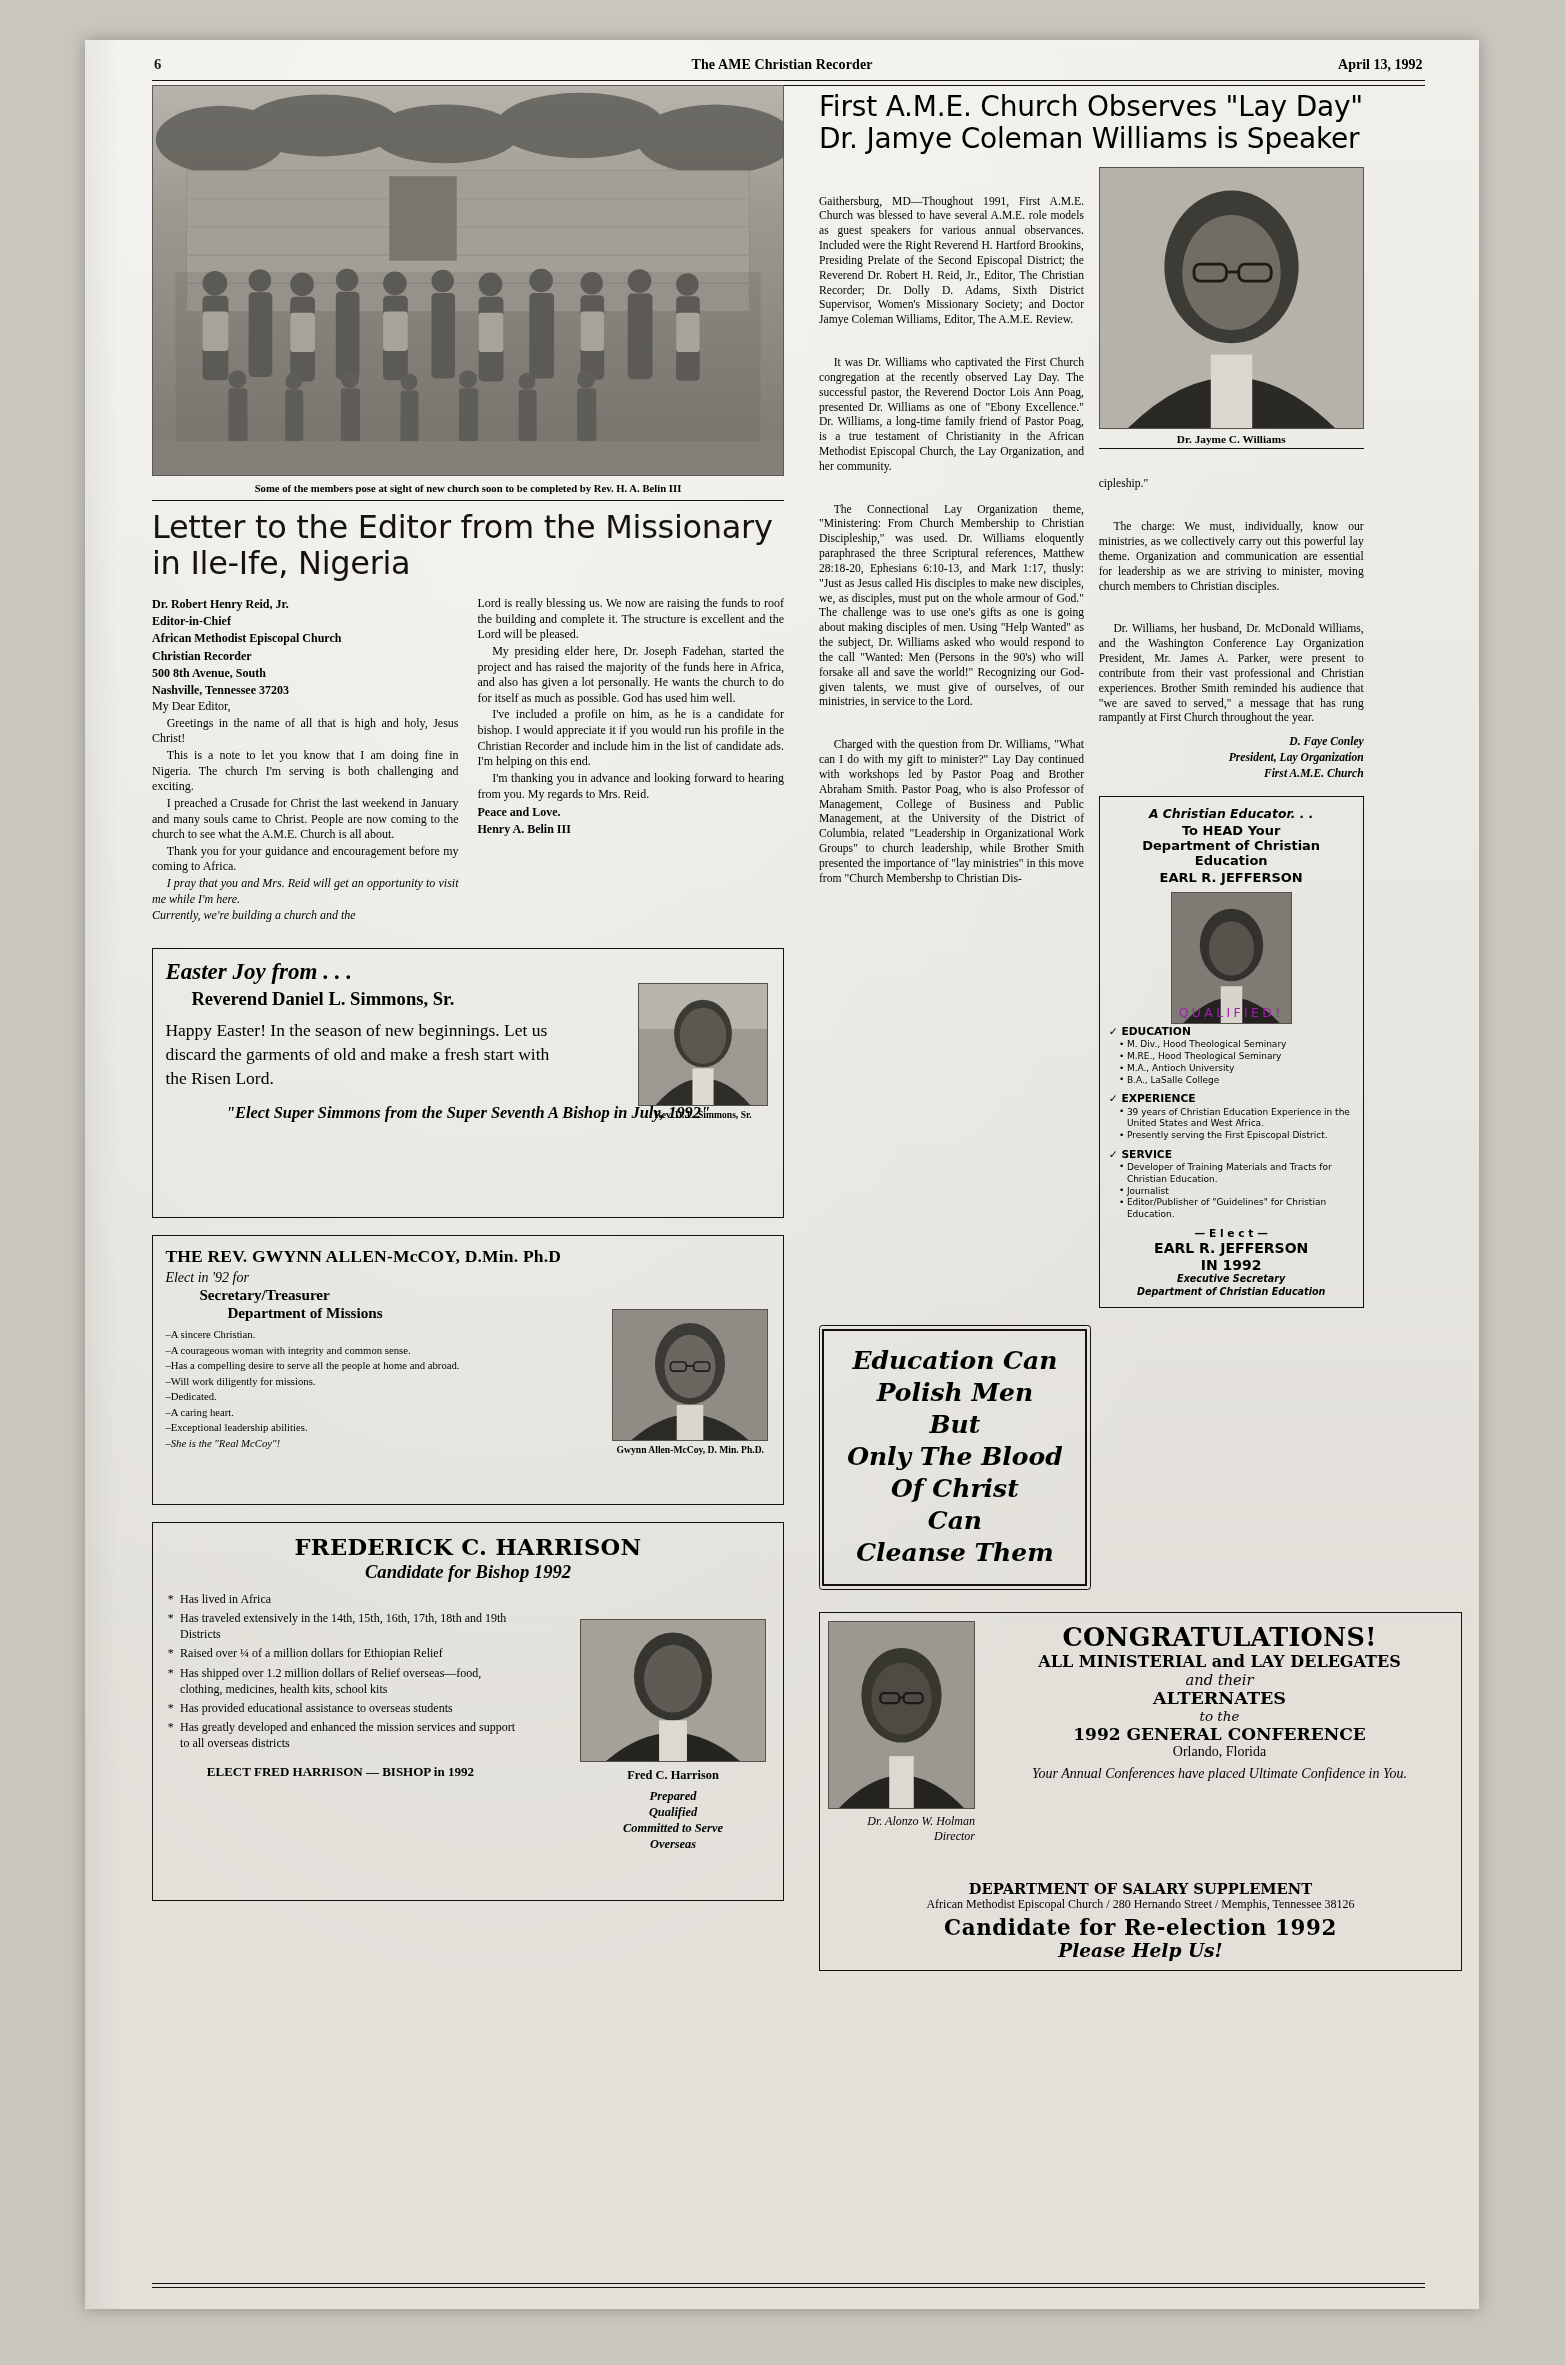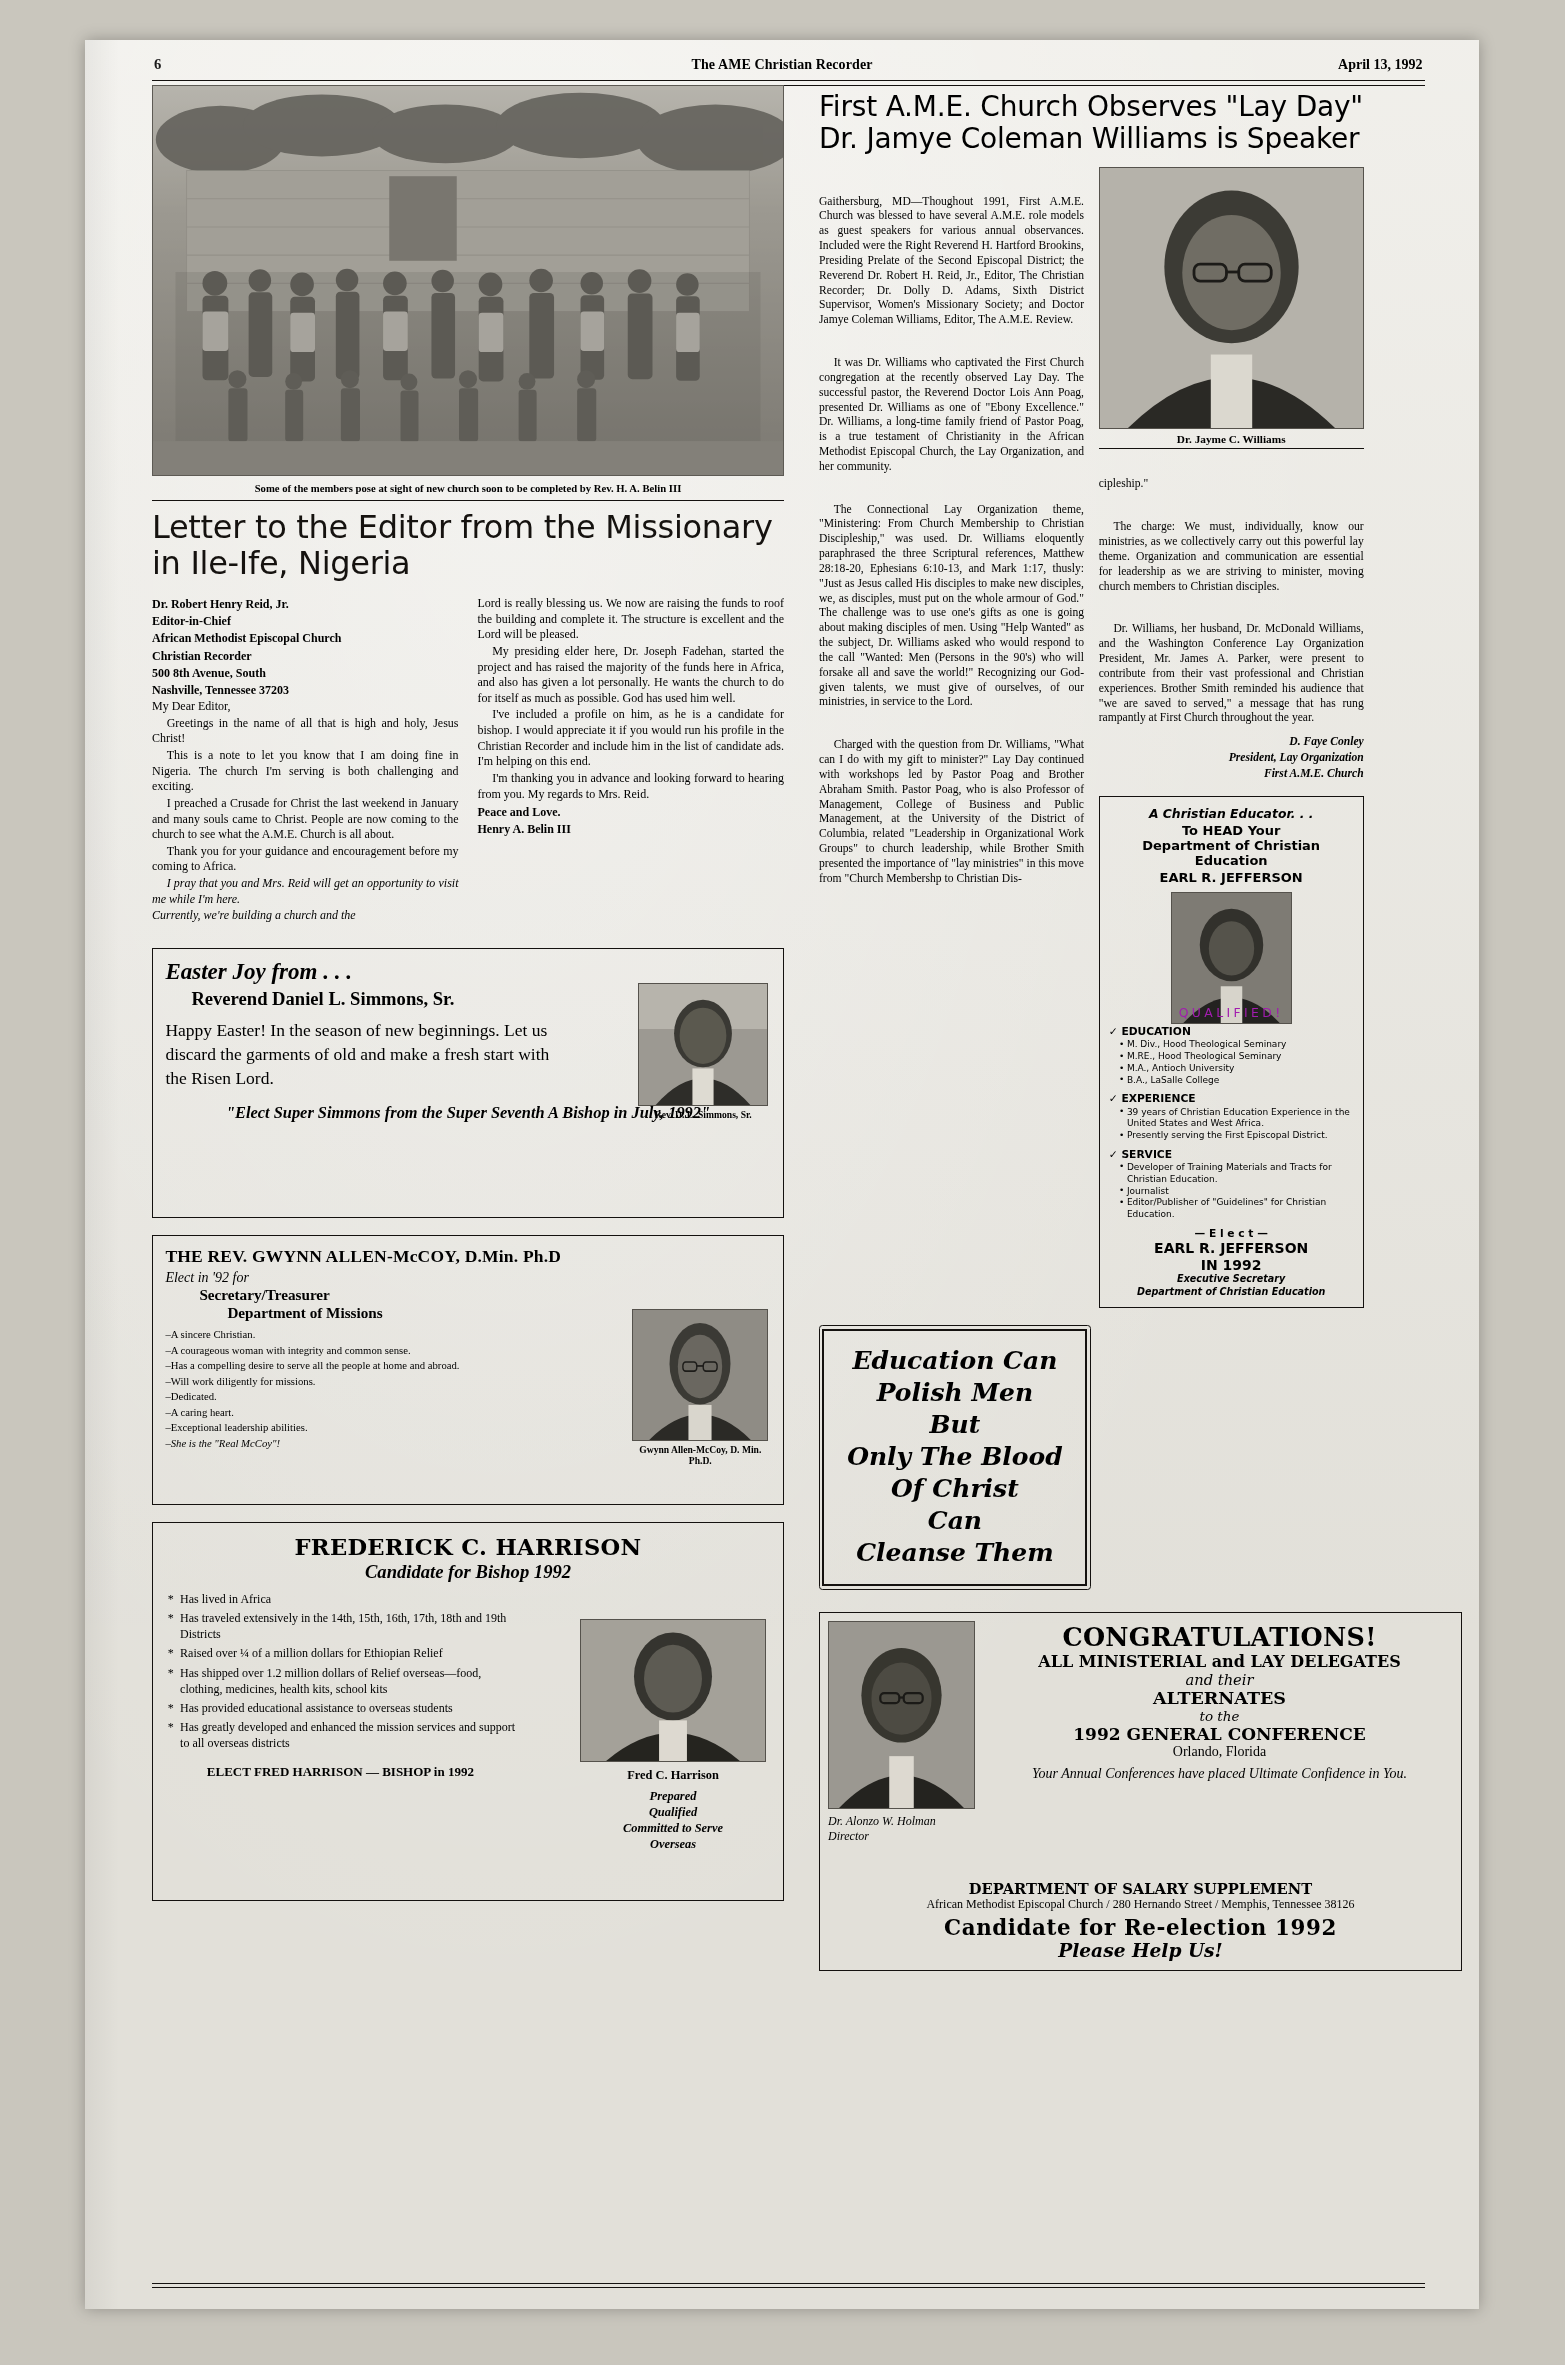--- a/index.html
+++ b/index.html
@@ -135,21 +135,21 @@
   .ad-cong .c3{font-family:"DejaVu Serif",serif;font-style:italic;font-size:14.7px;text-align:center;}
   .ad-cong .c4{font-family:"DejaVu Serif",serif;font-weight:bold;font-size:17.5px;text-align:center;}
   .ad-cong .c5{font-family:"DejaVu Serif",serif;font-style:italic;font-size:13.5px;text-align:center;}
   .ad-cong .c6{font-family:"DejaVu Serif",serif;font-weight:bold;font-size:17px;text-align:center;}
   .ad-cong .c7{font-size:14px;text-align:center;}
   .ad-cong .c8{font-style:italic;font-size:14px;text-align:center;line-height:1.3;}
   .ad-cong .dept{font-family:"DejaVu Serif",serif;font-weight:bold;font-size:14.7px;text-align:center;margin-top:5.6px;}
   .ad-cong .addrline{font-size:12px;text-align:center;}
   .ad-cong .c9{font-family:"DejaVu Serif",serif;font-weight:bold;font-size:21.4px;text-align:center;letter-spacing:0.6px;margin-top:3.4px;}
   .ad-cong .c10{font-family:"DejaVu Serif",serif;font-weight:bold;font-style:italic;font-size:18.6px;text-align:center;}
-  .holcap{font-style:italic;font-size:12px;text-align:left;line-height:1.3;}
+  .holcap{font-style:italic;font-size:12px;text-align:right;line-height:1.3;}
 
   .chk{font-weight:bold;}
 </style>
 </head>
 <body>
 
 <div id="page">
   <div class="inner">
 
     <div class="masthead">
@@ -310,21 +310,21 @@
           <ul>
             <li>–A sincere Christian.</li>
             <li>–A courageous woman with integrity and common sense.</li>
             <li>–Has a compelling desire to serve all the people at home and abroad.</li>
             <li>–Will work diligently for missions.</li>
             <li>–Dedicated.</li>
             <li>–A caring heart.</li>
             <li>–Exceptional leadership abilities.</li>
             <li class="ital" style="font-style:italic;">–She is the "Real McCoy"!</li>
           </ul>
-          <div style="position:absolute;right:14.7px;top:73px;width:136px;">
+          <div style="position:absolute;right:14.7px;top:73px;width:156px;">
             <div class="mugshot" style="height:130px;">
               <svg width="100%" height="100%" viewBox="0 0 290 230" preserveAspectRatio="none">
                 <rect width="290" height="230" fill="#8f8c85"></rect>
                 <ellipse cx="145" cy="95" rx="66" ry="72" fill="#3b3a35"></ellipse>
                 <ellipse cx="145" cy="100" rx="48" ry="56" fill="#6a6760"></ellipse>
                 <rect x="108" y="92" width="30" height="16" rx="6" fill="none" stroke="#1d1c19" stroke-width="3"></rect>
                 <rect x="152" y="92" width="30" height="16" rx="6" fill="none" stroke="#1d1c19" stroke-width="3"></rect>
                 <line x1="138" y1="99" x2="152" y2="99" stroke="#1d1c19" stroke-width="3"></line>
                 <path d="M35 230 Q145 140 255 230 Z" fill="#2b2a26"></path>
                 <rect x="120" y="168" width="50" height="62" fill="#d9d6cd"></rect>

